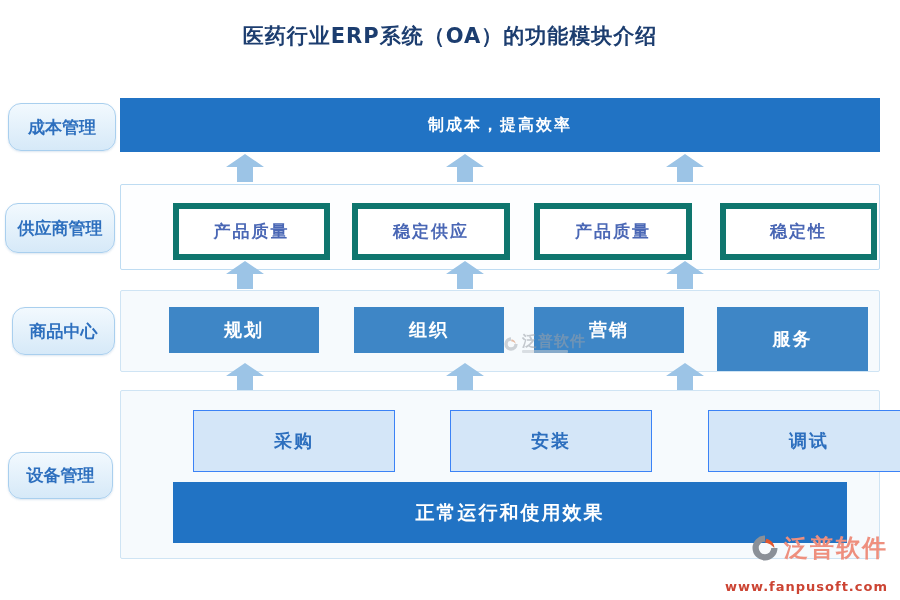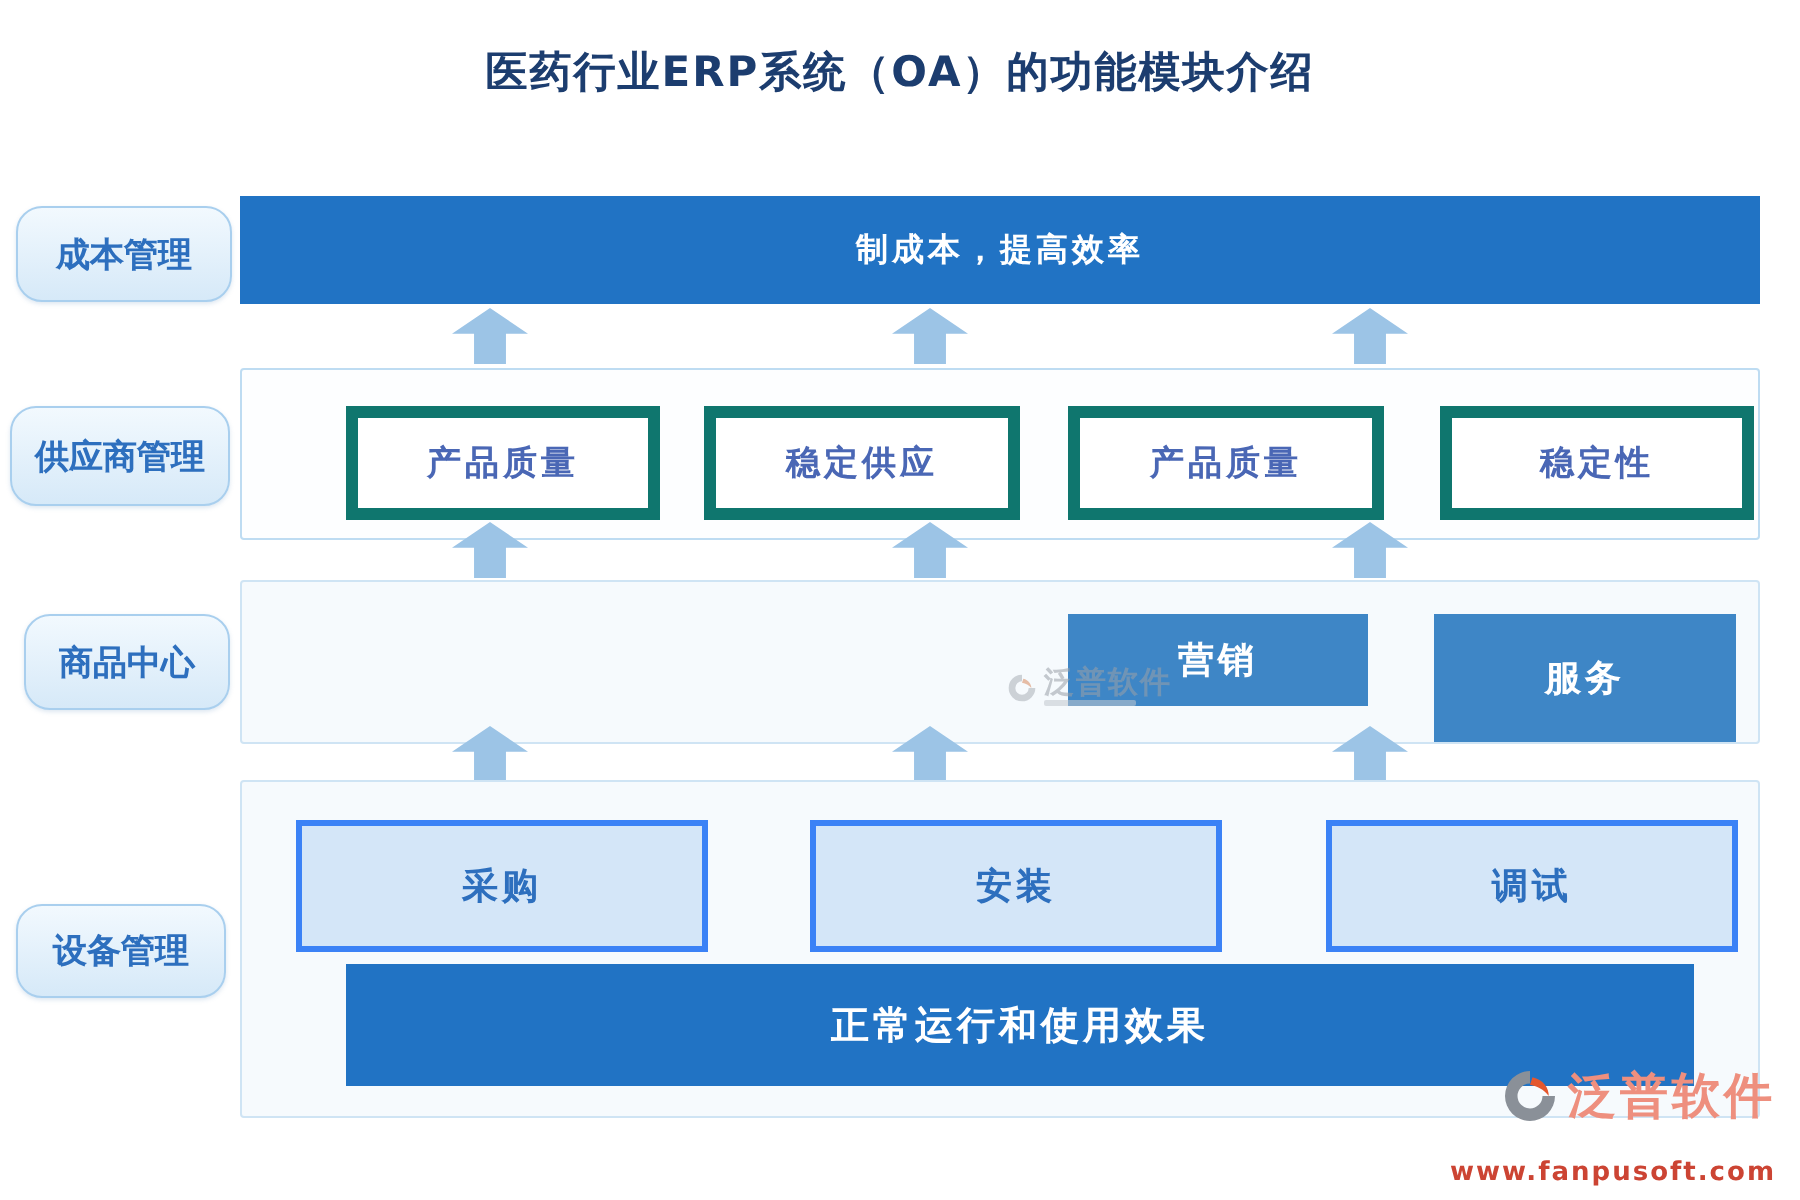--- a/index.html
+++ b/index.html
@@ -33,22 +33,22 @@
     position:absolute;display:flex;align-items:center;justify-content:center;
     background:#ffffff;border:6px solid #0f766e;
     color:var(--box-text-blue);font-size:17px;font-weight:700;letter-spacing:2px;
   }
   .blue-box{
     position:absolute;display:flex;align-items:center;justify-content:center;
     background:var(--mid-blue);color:#ffffff;font-size:18px;font-weight:700;letter-spacing:2px;
   }
   .light-box{
     position:absolute;display:flex;align-items:center;justify-content:center;
-    background:var(--light-blue);border:3px solid #3b82f6;
-    color:var(--label-blue);font-size:18px;font-weight:700;letter-spacing:2px;
+    background:var(--light-blue);border:1px solid #3b82f6;
+    color:var(--label-blue);font-size:18px;font-weight:700;letter-spacing:2px;margin-left:45px;
   }
   .arrow{
     position:absolute;width:38px;height:28px;background:var(--arrow-blue);
     clip-path:polygon(50% 0,100% 46%,71% 46%,71% 100%,29% 100%,29% 46%,0 46%);
   }
   .watermark{
     position:absolute;left:503px;top:334px;display:flex;align-items:center;gap:3px;
     opacity:.55;pointer-events:none;
   }
   .watermark .wm-text{
@@ -90,20 +90,22 @@
   <div class="white-box" style="left:173px;top:203px;width:145px;height:45px">产品质量</div>
   <div class="white-box" style="left:352px;top:203px;width:146px;height:45px">稳定供应</div>
   <div class="white-box" style="left:534px;top:203px;width:146px;height:45px">产品质量</div>
   <div class="white-box" style="left:720px;top:203px;width:145px;height:45px">稳定性</div>
 
   <div class="arrow" style="left:226px;top:261px"></div>
   <div class="arrow" style="left:446px;top:261px"></div>
   <div class="arrow" style="left:666px;top:261px"></div>
 
   <div class="panel tint" style="left:120px;top:290px;width:758px;height:80px"></div>
+  <div class="blue-box" style="left:169px;top:307px;width:150px;height:46px">规划</div>
+  <div class="blue-box" style="left:354px;top:307px;width:150px;height:46px">组织</div>
   <div class="blue-box" style="left:534px;top:307px;width:150px;height:46px">营销</div>
   <div class="blue-box" style="left:717px;top:307px;width:151px;height:64px">服务</div>
 
   <div class="arrow" style="left:226px;top:363px"></div>
   <div class="arrow" style="left:446px;top:363px"></div>
   <div class="arrow" style="left:666px;top:363px"></div>
 
   <div class="panel tint" style="left:120px;top:390px;width:758px;height:167px"></div>
   <div class="light-box" style="left:148px;top:410px;width:200px;height:60px">采购</div>
   <div class="light-box" style="left:405px;top:410px;width:200px;height:60px">安装</div>

